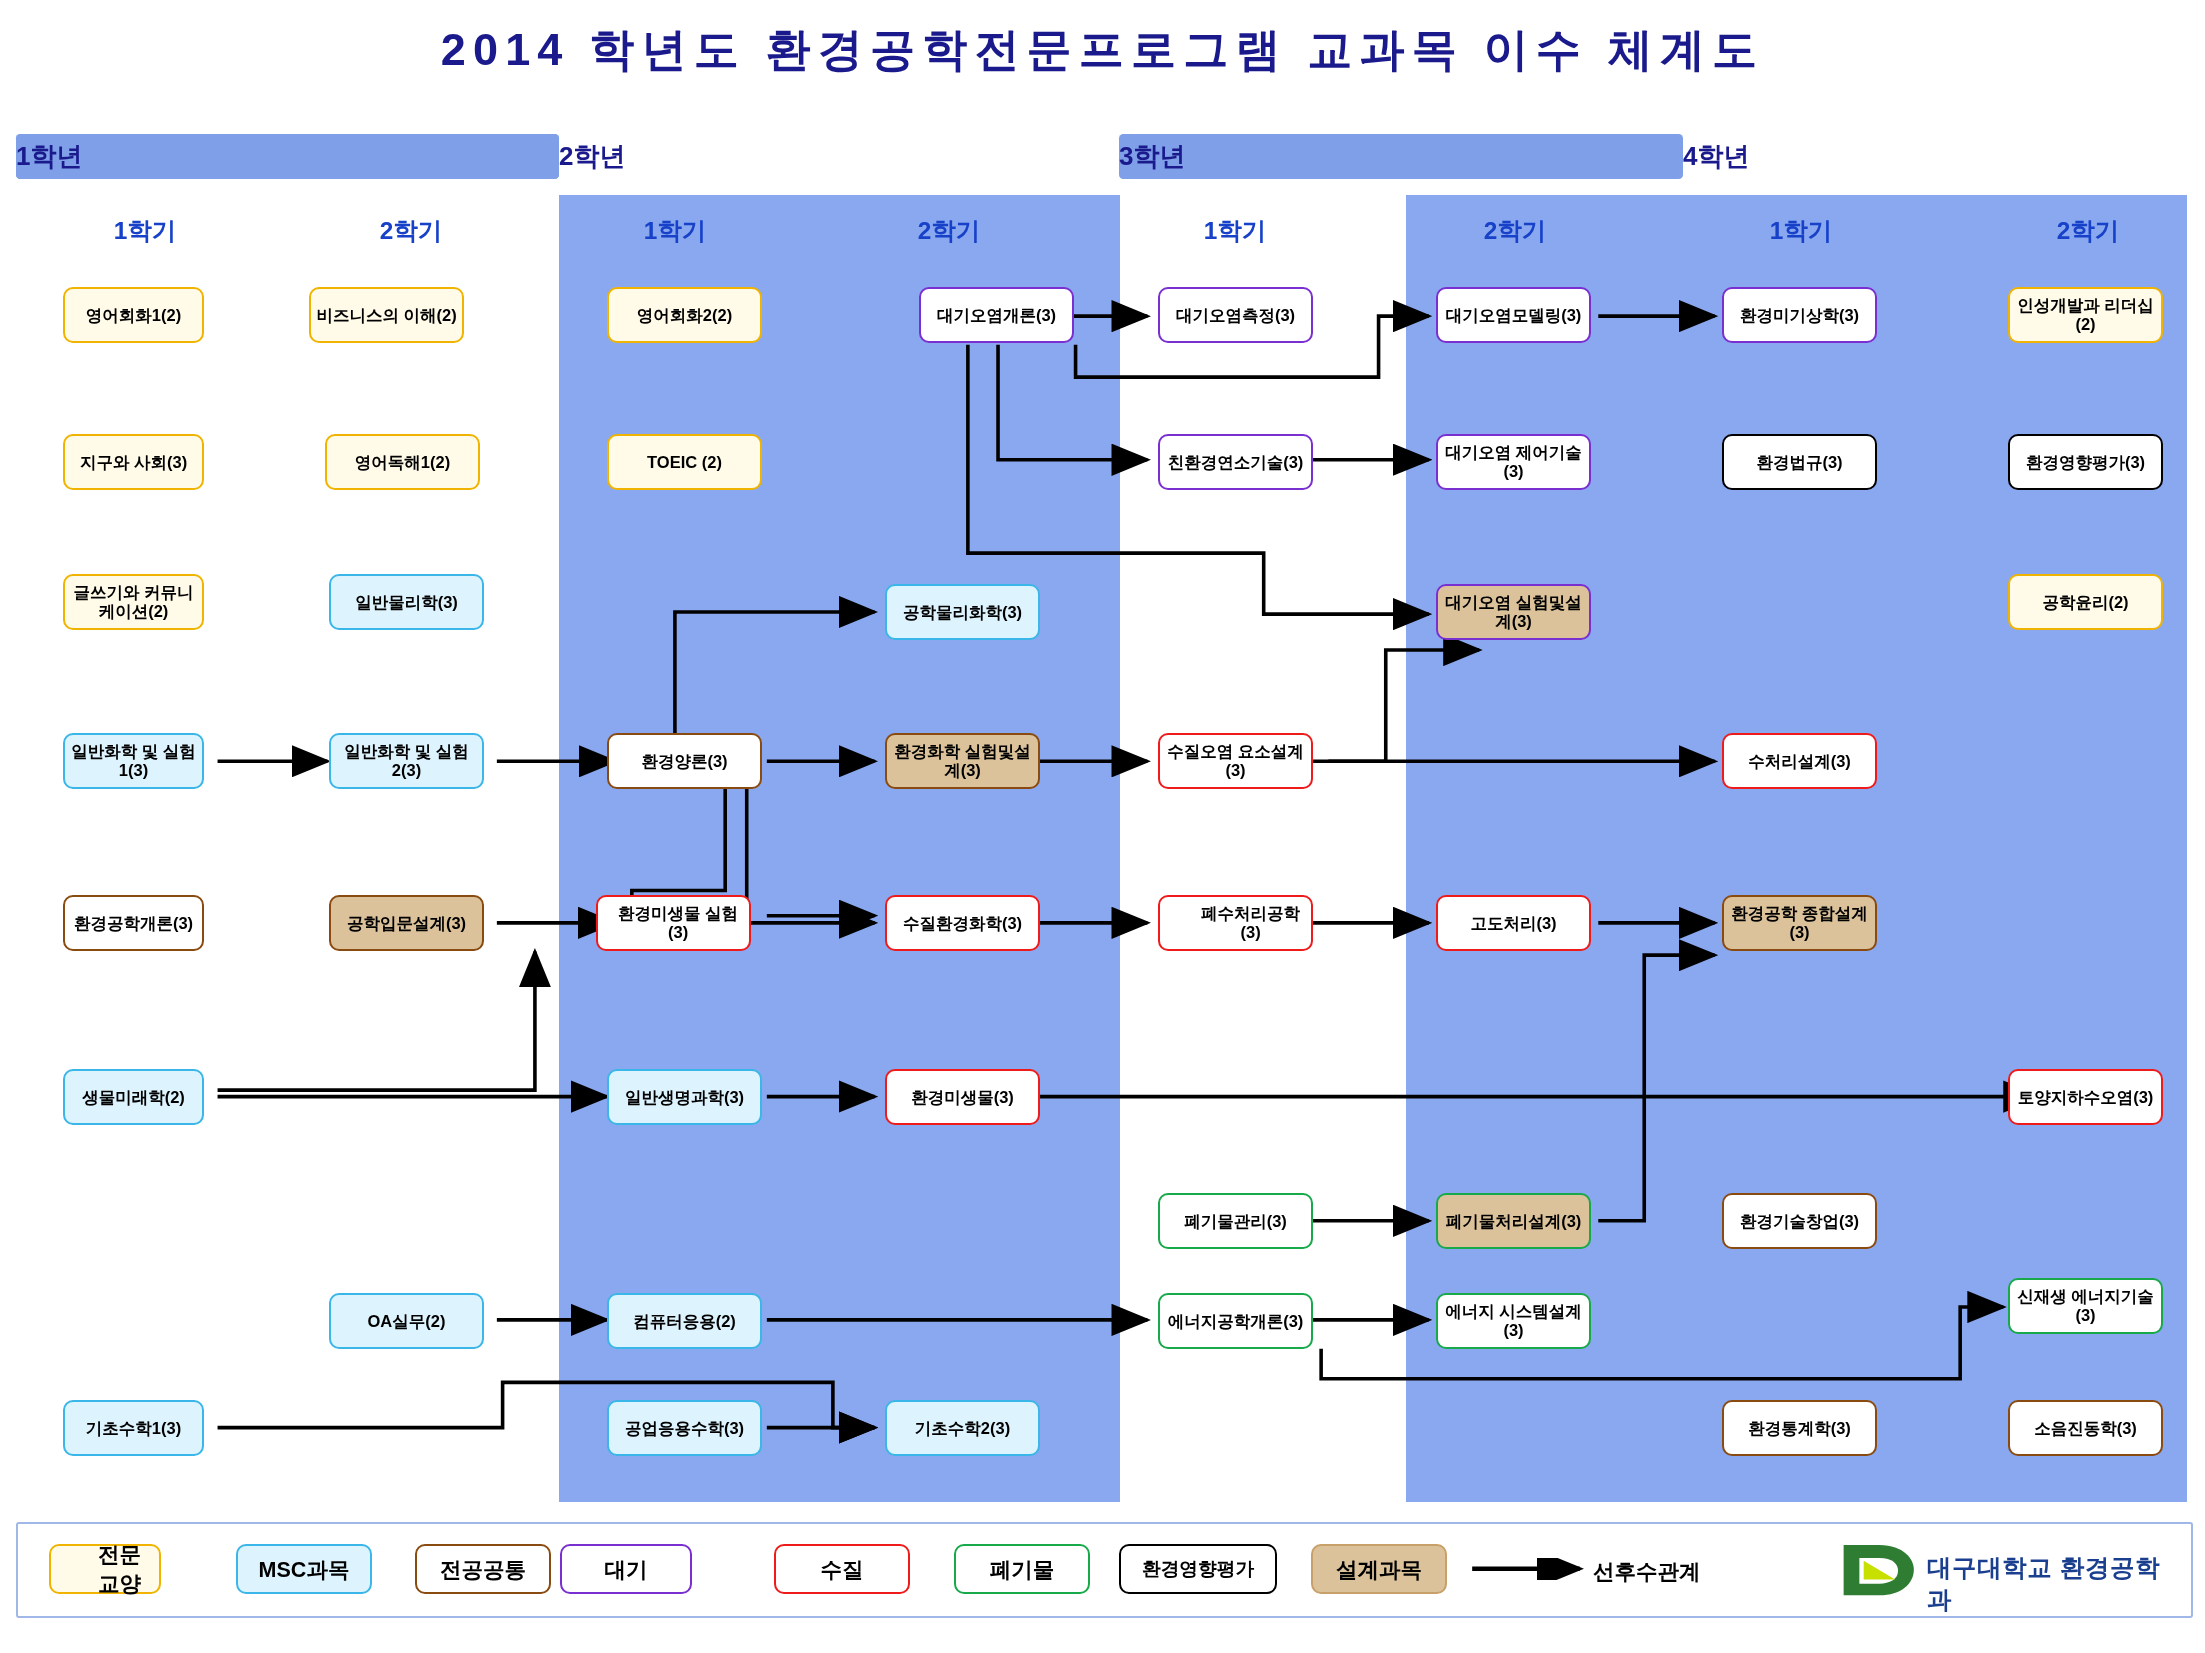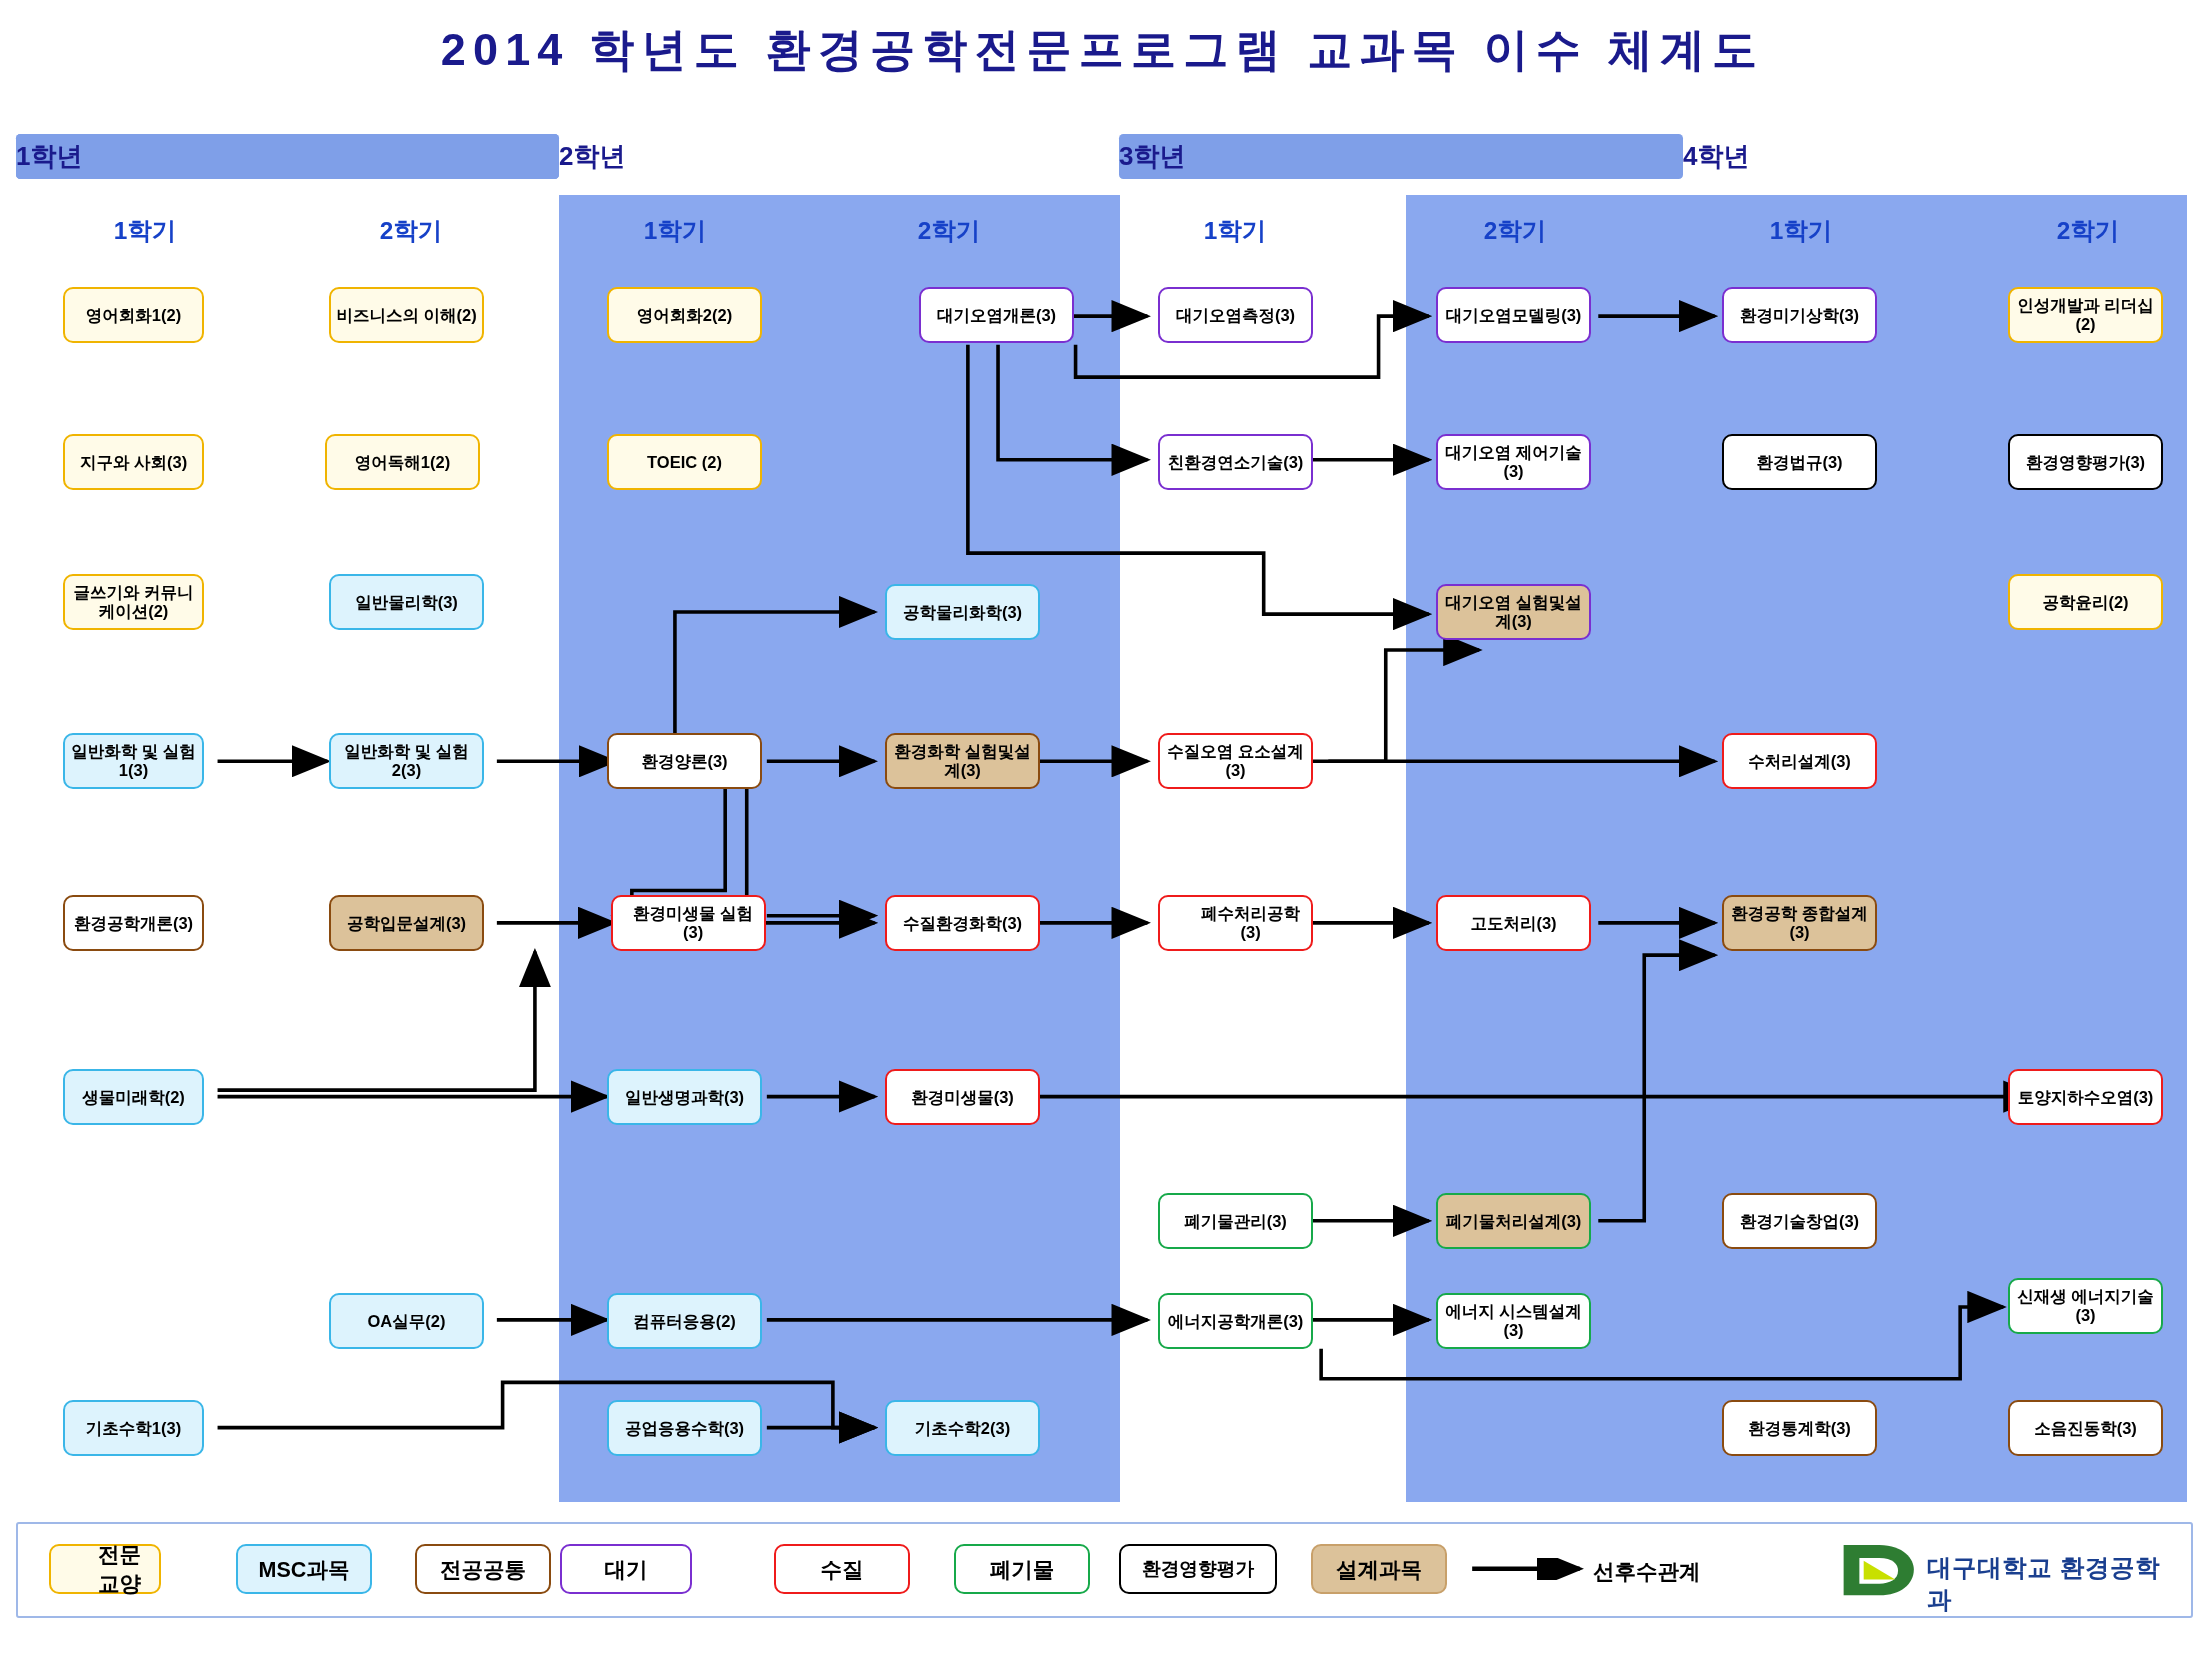--- a/index.html
+++ b/index.html
@@ -204,31 +204,31 @@
   </svg>
 
   <div class="course w1 c-gyoyang" style="left:63px;top:287px;">영어회화1(2)</div>
   <div class="course w1 c-gyoyang" style="left:63px;top:434px;">지구와 사회(3)</div>
   <div class="course w1 c-gyoyang" style="left:63px;top:574px;">글쓰기와 커뮤니케이션(2)</div>
   <div class="course w1 c-msc" style="left:63px;top:733px;">일반화학 및 실험1(3)</div>
   <div class="course w1 c-common" style="left:63px;top:895px;">환경공학개론(3)</div>
   <div class="course w1 c-msc" style="left:63px;top:1069px;">생물미래학(2)</div>
   <div class="course w1 c-msc" style="left:63px;top:1400px;">기초수학1(3)</div>
 
-  <div class="course w2 c-gyoyang" style="left:329px;top:287px;">비즈니스의 이해(2)</div>
+  <div class="course w2 c-gyoyang" style="left:309px;top:287px;">비즈니스의 이해(2)</div>
   <div class="course w2 c-gyoyang" style="left:325px;top:434px;">영어독해1(2)</div>
   <div class="course w2 c-msc" style="left:329px;top:574px;">일반물리학(3)</div>
   <div class="course w2 c-msc" style="left:329px;top:733px;">일반화학 및 실험2(3)</div>
   <div class="course w2 c-design-tan" style="left:329px;top:895px;">공학입문설계(3)</div>
   <div class="course w2 c-msc" style="left:329px;top:1293px;">OA실무(2)</div>
 
   <div class="course w2 c-gyoyang" style="left:607px;top:287px;">영어회화2(2)</div>
   <div class="course w2 c-gyoyang" style="left:607px;top:434px;">TOEIC (2)</div>
   <div class="course w2 c-common" style="left:607px;top:733px;">환경양론(3)</div>
-  <div class="course w2 c-water" style="left:611px;top:895px;padding-left:12px;">환경미생물 실험(3)</div>
+  <div class="course w2 c-water" style="left:596px;top:895px;padding-left:12px;">환경미생물 실험(3)</div>
   <div class="course w2 c-msc" style="left:607px;top:1069px;">일반생명과학(3)</div>
   <div class="course w2 c-msc" style="left:607px;top:1293px;">컴퓨터응용(2)</div>
   <div class="course w2 c-msc" style="left:607px;top:1400px;">공업응용수학(3)</div>
 
   <div class="course w2 c-air" style="left:885px;top:287px;margin-left:34px;">대기오염개론(3)</div>
   <div class="course w2 c-msc" style="left:885px;top:584px;">공학물리화학(3)</div>
   <div class="course w2 c-design-tan" style="left:885px;top:733px;">환경화학 실험및설계(3)</div>
   <div class="course w2 c-water" style="left:885px;top:895px;">수질환경화학(3)</div>
   <div class="course w2 c-water" style="left:885px;top:1069px;">환경미생물(3)</div>
   <div class="course w2 c-msc" style="left:885px;top:1400px;">기초수학2(3)</div>

